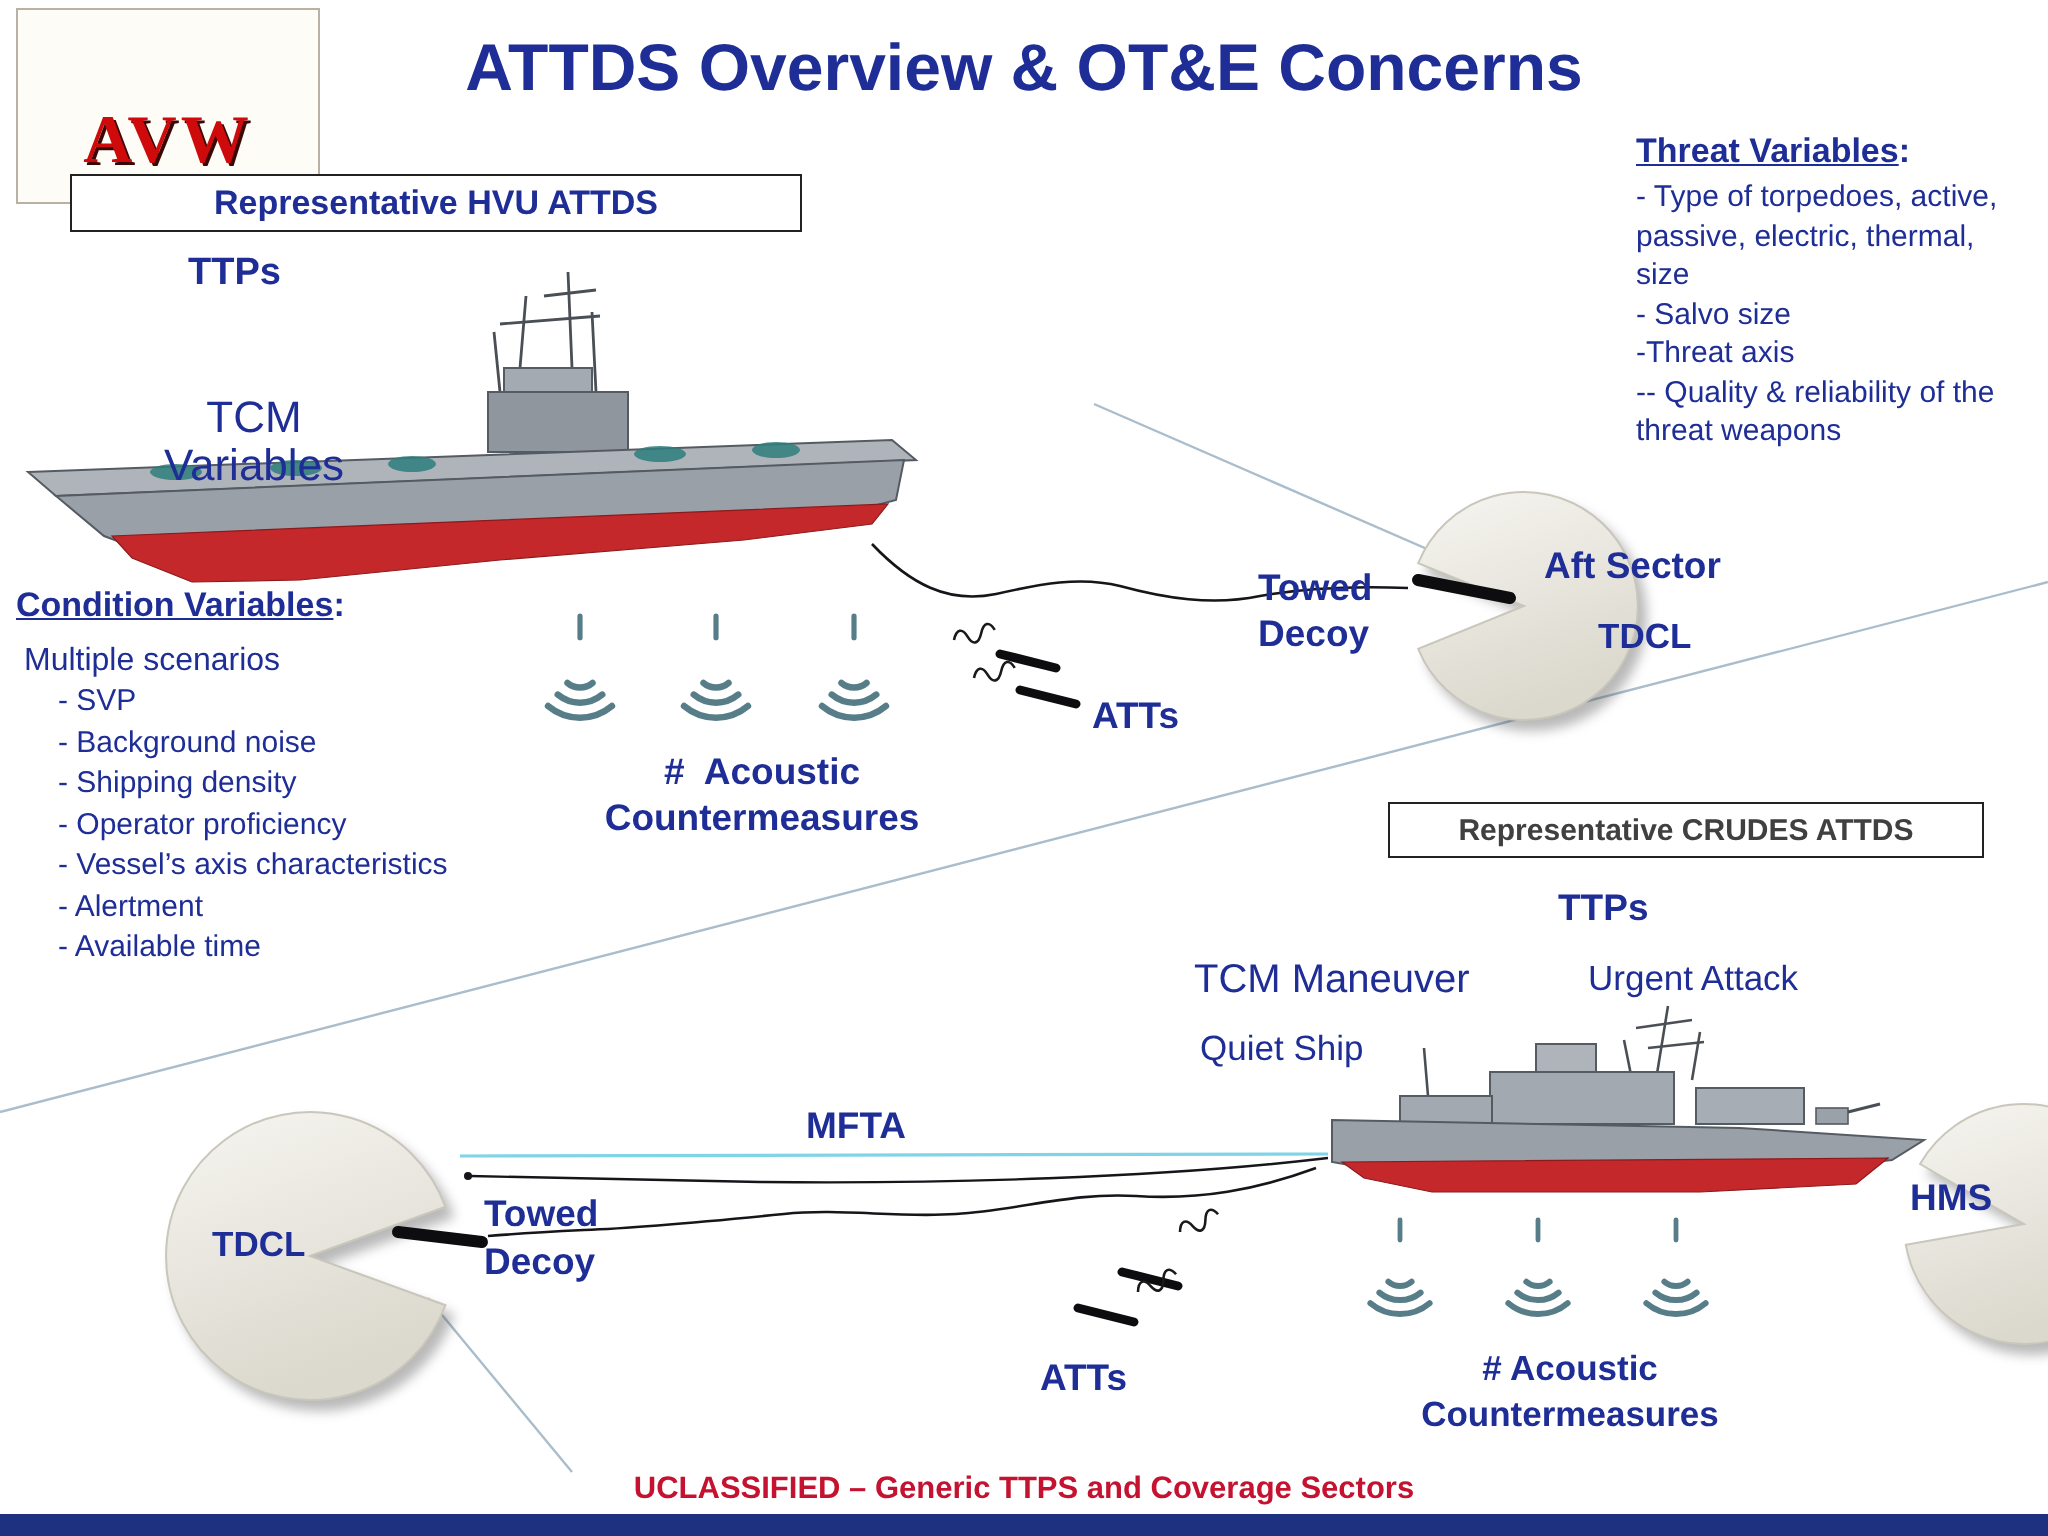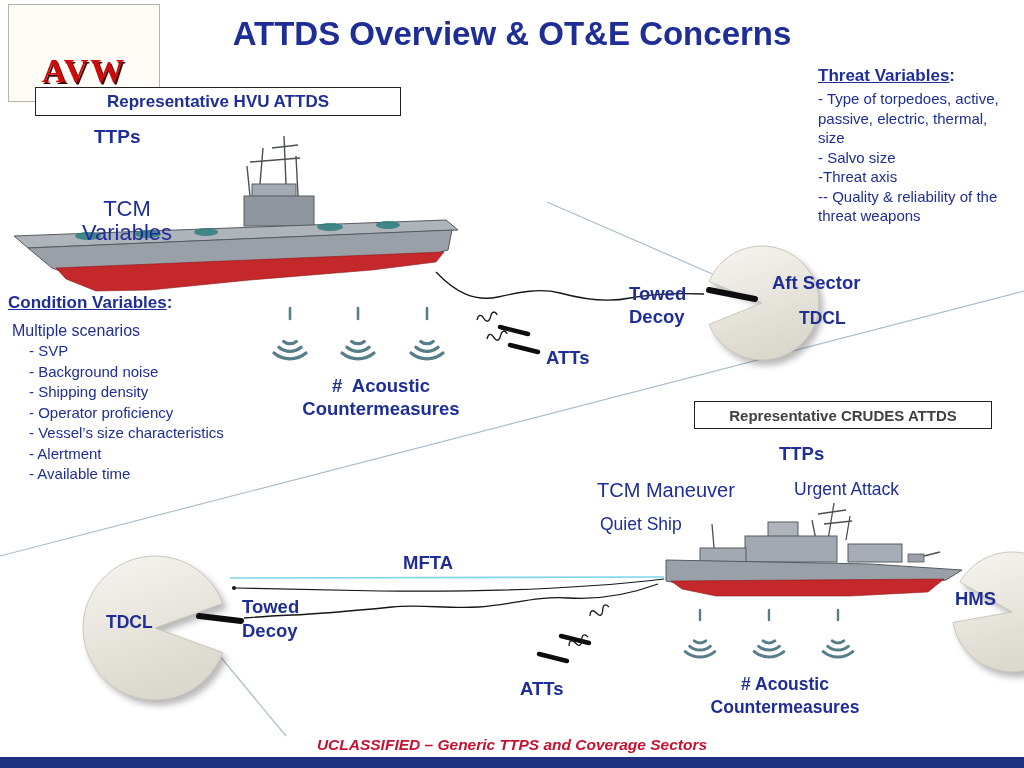--- a/index.html
+++ b/index.html
@@ -49,21 +49,21 @@
   .urgent { left:794px; top:479px; font-size:17.5px; }
   .quiet { left:600px; top:514px; font-size:17.5px; }
   .mfta { left:403px; top:552px; font-size:18.5px; }
   .tdcl-bottom { left:106px; top:612px; font-size:17.5px; }
   .towed-bottom { left:242px; top:595px; font-size:18.5px; line-height:24px; }
   .atts-bottom { left:520px; top:678px; font-size:18.5px; }
   .acoustic-bottom { left:660px; top:673px; width:250px; text-align:center; font-size:17.5px; line-height:23px; }
   .hms { left:955px; top:588px; font-size:18.5px; }
 
   .footer-text { position:absolute; left:0; right:0; bottom:14px; text-align:center;
-                 color:#c41230; font-weight:bold; font-size:15.5px;font-style:italic; }
+                 color:#c41230; font-weight:bold; font-size:15.5px; }
   .bottom-bar { position:absolute; left:0; right:0; bottom:0; height:11px; background:#1e3180; }
 
   .pac { filter:drop-shadow(4px 5px 3px rgba(80,80,80,.4)); }
 </style>
 </head>
 <body>
 
 <div class="slide">
 
   <svg class="art" viewBox="0 0 1024 768">
@@ -171,21 +171,21 @@
     <div class="th-item">-- Quality &amp; reliability of the threat weapons</div>
   </div>
 
   <div class="lbl cond">
     <div class="cond-head"><span class="u b">Condition Variables</span><span class="b">:</span></div>
     <div class="cond-intro">Multiple scenarios</div>
     <div class="cond-item">- SVP</div>
     <div class="cond-item">- Background noise</div>
     <div class="cond-item">- Shipping density</div>
     <div class="cond-item">- Operator proficiency</div>
-    <div class="cond-item">- Vessel’s size characteristics</div>
+    <div class="cond-item">- Vessel’s axis characteristics</div>
     <div class="cond-item">- Alertment</div>
     <div class="cond-item">- Available time</div>
   </div>
 
   <div class="lbl ttps-hvu b">TTPs</div>
 
   <div class="lbl tcm-hvu">
     <div>TCM</div>
     <div>Variables</div>
   </div>

